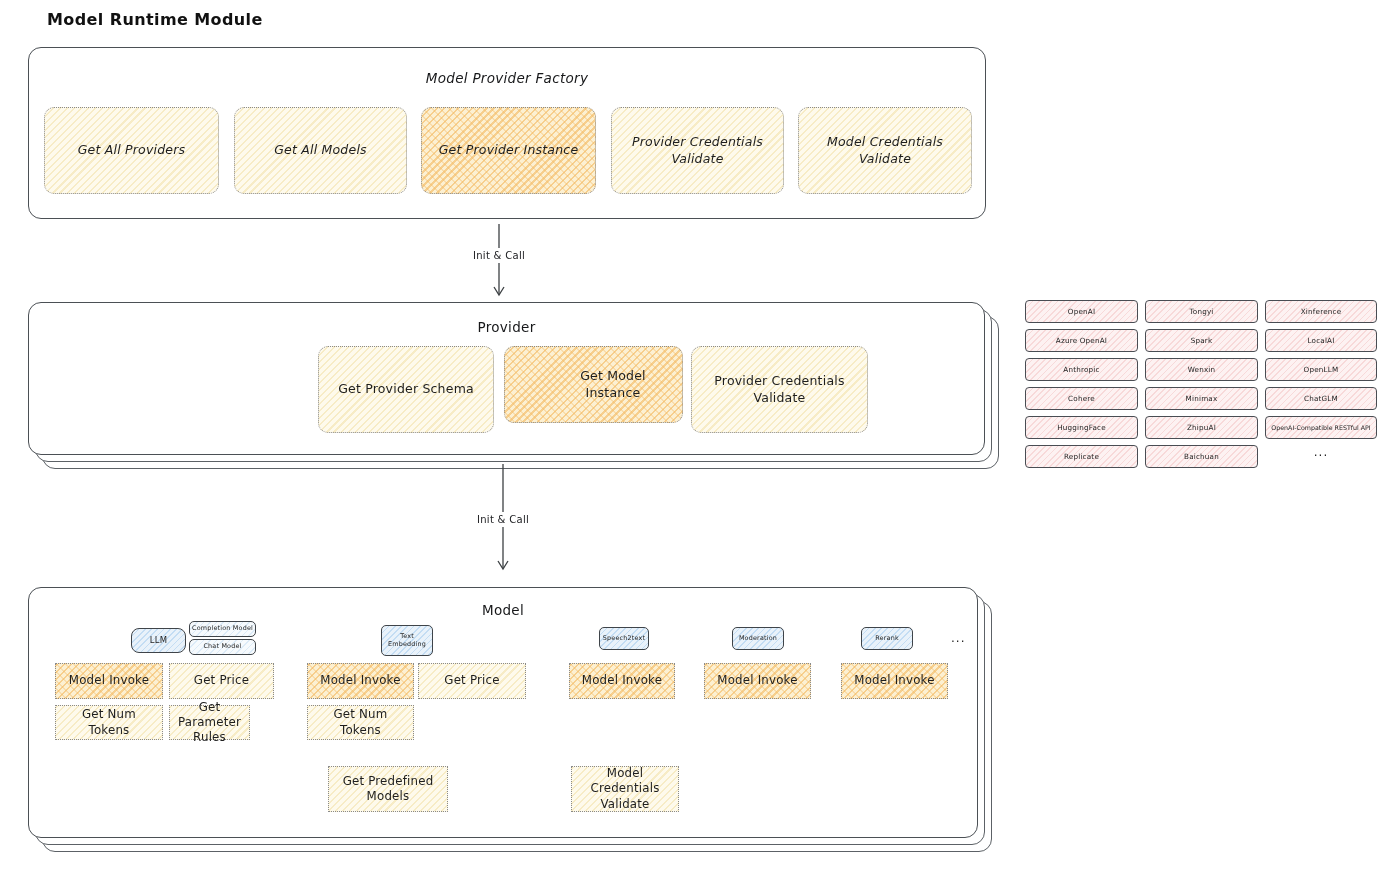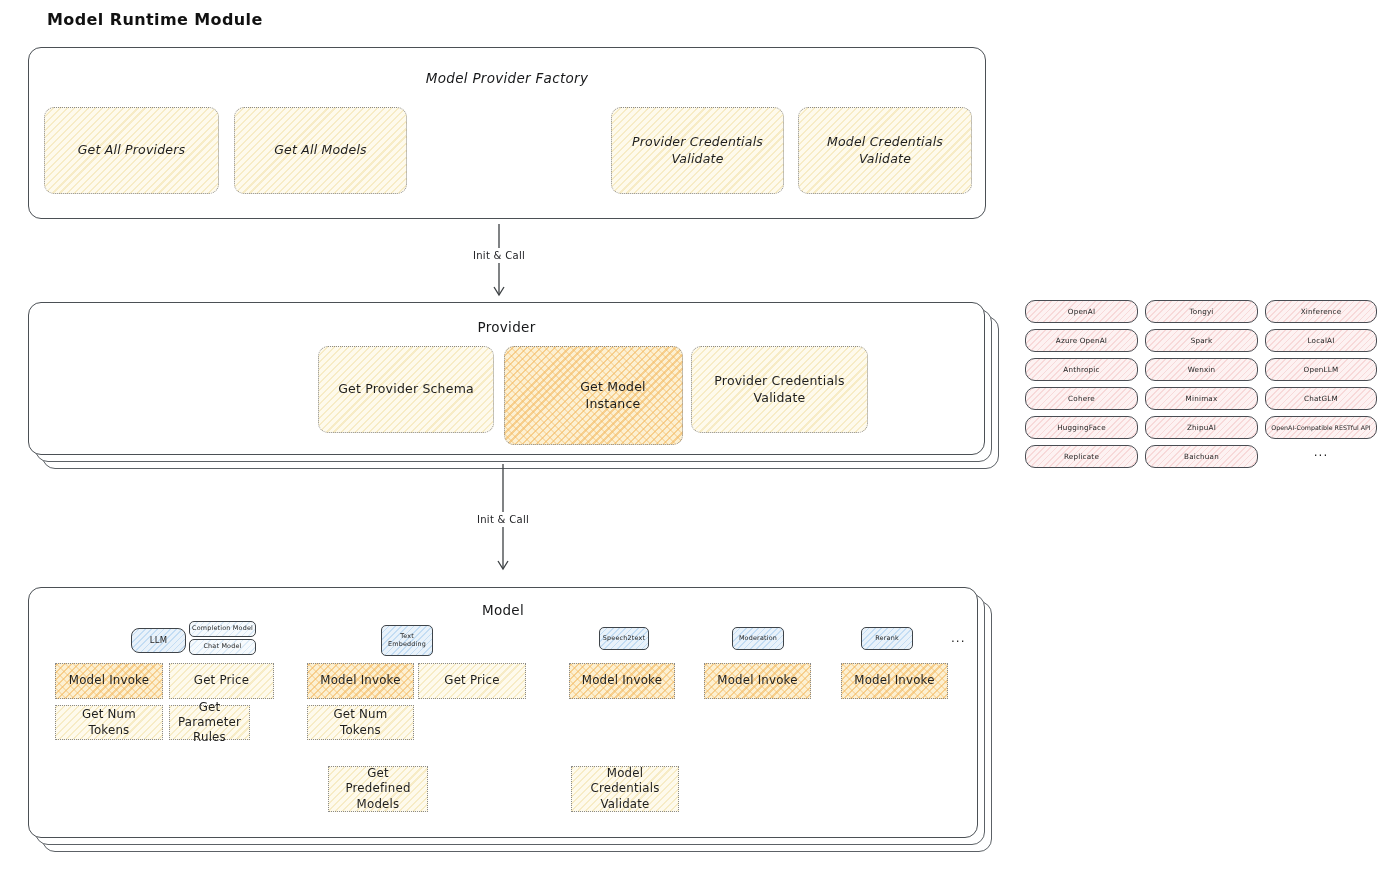--- a/index.html
+++ b/index.html
@@ -45,21 +45,21 @@
   }
   .btn.small{font-size:11.8px;border-radius:0;}
   
   .chips{
     position:absolute;left:1025px;top:300px;display:grid;
     grid-template-columns:113px 113px 112px;grid-auto-rows:23px;
     column-gap:7px;row-gap:6px;
   }
   .chip{
     box-sizing:border-box;display:flex;align-items:center;justify-content:center;
-    border:1.4px solid #494d53;border-radius:10px;font-size:7.2px;
+    border:1.4px solid #494d53;border-radius:4px;font-size:7.2px;
     letter-spacing:.2px;text-align:center;padding:0 3px;
     background-color:#fdf2f2;
     background-image:repeating-linear-gradient(135deg,
       rgba(240,180,180,.4) 0px, rgba(240,180,180,.4) 1.2px,
       transparent 1.2px, transparent 4.4px);
   }
   .chip-sm{font-size:6.3px;letter-spacing:0;}
   .ellipsis{
     display:flex;align-items:flex-start;justify-content:center;
     font-size:12px;letter-spacing:1px;color:#222;
@@ -93,41 +93,42 @@
 <body>
 
 <div class="canvas">
 
   <div class="page-title">Model Runtime Module</div>
 
   <section class="box" style="left:28px;top:47px;width:958px;height:172px;font-style:italic;">
     <div class="box-title" style="top:22px;">Model Provider Factory</div>
     <div class="btn yellow" style="left:15px;top:59px;width:175px;height:87px;">Get All Providers</div>
     <div class="btn yellow" style="left:205px;top:59px;width:173px;height:87px;">Get All Models</div>
+    <div class="btn orange" style="left:392px;top:59px;width:175px;height:87px;">Get Provider Instance</div>
     <div class="btn yellow" style="left:582px;top:59px;width:173px;height:87px;">Provider Credentials Validate</div>
     <div class="btn yellow" style="left:769px;top:59px;width:174px;height:87px;">Model Credentials Validate</div>
   </section>
 
   <div class="arrow" style="left:464px;top:224px;width:70px;">
     <svg width="14" height="24">
       <line x1="7" y1="0" x2="7" y2="24" stroke="#3c4043" stroke-width="1.3"></line>
     </svg>
     <div class="arrow-label">Init &amp; Call</div>
     <svg width="14" height="34">
       <line x1="7" y1="0" x2="7" y2="31" stroke="#3c4043" stroke-width="1.3"></line>
       <polyline points="2,24 7,32 12,24" fill="none" stroke="#3c4043" stroke-width="1.3"></polyline>
     </svg>
   </div>
 
   <div class="stack-layer" style="left:42px;top:316px;width:957px;height:153px;"></div>
   <div class="stack-layer" style="left:35px;top:309px;width:957px;height:153px;"></div>
   <section class="box" style="left:28px;top:302px;width:957px;height:153px;">
     <div class="box-title" style="top:16px;">Provider</div>
     <div class="btn yellow" style="left:289px;top:43px;width:176px;height:87px;">Get Provider Schema</div>
-    <div class="btn orange" style="left:475px;top:43px;width:179px;height:99px;padding-left:47px;">Get Model Instance</div>
+    <div class="btn orange" style="left:475px;top:43px;width:179px;height:77px;padding-left:47px;">Get Model Instance</div>
     <div class="btn yellow" style="left:662px;top:43px;width:177px;height:87px;">Provider Credentials Validate</div>
   </section>
 
   <div class="chips">
     <div class="chip">OpenAI</div>
     <div class="chip">Tongyi</div>
     <div class="chip">Xinference</div>
     <div class="chip">Azure OpenAI</div>
     <div class="chip">Spark</div>
     <div class="chip">LocalAI</div>
@@ -175,17 +176,17 @@
     <div class="btn orange small" style="left:278px;top:75px;width:107px;height:36px;">Model Invoke</div>
     <div class="btn yellow small" style="left:389px;top:75px;width:108px;height:36px;">Get Price</div>
     <div class="btn orange small" style="left:540px;top:75px;width:106px;height:36px;">Model Invoke</div>
     <div class="btn orange small" style="left:675px;top:75px;width:107px;height:36px;">Model Invoke</div>
     <div class="btn orange small" style="left:812px;top:75px;width:107px;height:36px;">Model Invoke</div>
 
     <div class="btn yellow small" style="left:26px;top:117px;width:108px;height:35px;">Get Num Tokens</div>
     <div class="btn yellow small" style="left:140px;top:117px;width:81px;height:35px;">Get Parameter Rules</div>
     <div class="btn yellow small" style="left:278px;top:117px;width:107px;height:35px;">Get Num Tokens</div>
 
-    <div class="btn yellow small" style="left:299px;top:178px;width:100px;height:46px;">Get Predefined Models</div>
+    <div class="btn yellow small" style="left:299px;top:178px;width:120px;height:46px;">Get Predefined Models</div>
     <div class="btn yellow small" style="left:542px;top:178px;width:108px;height:46px;">Model Credentials Validate</div>
   </section>
 
 </div>
 
 </body></html>

